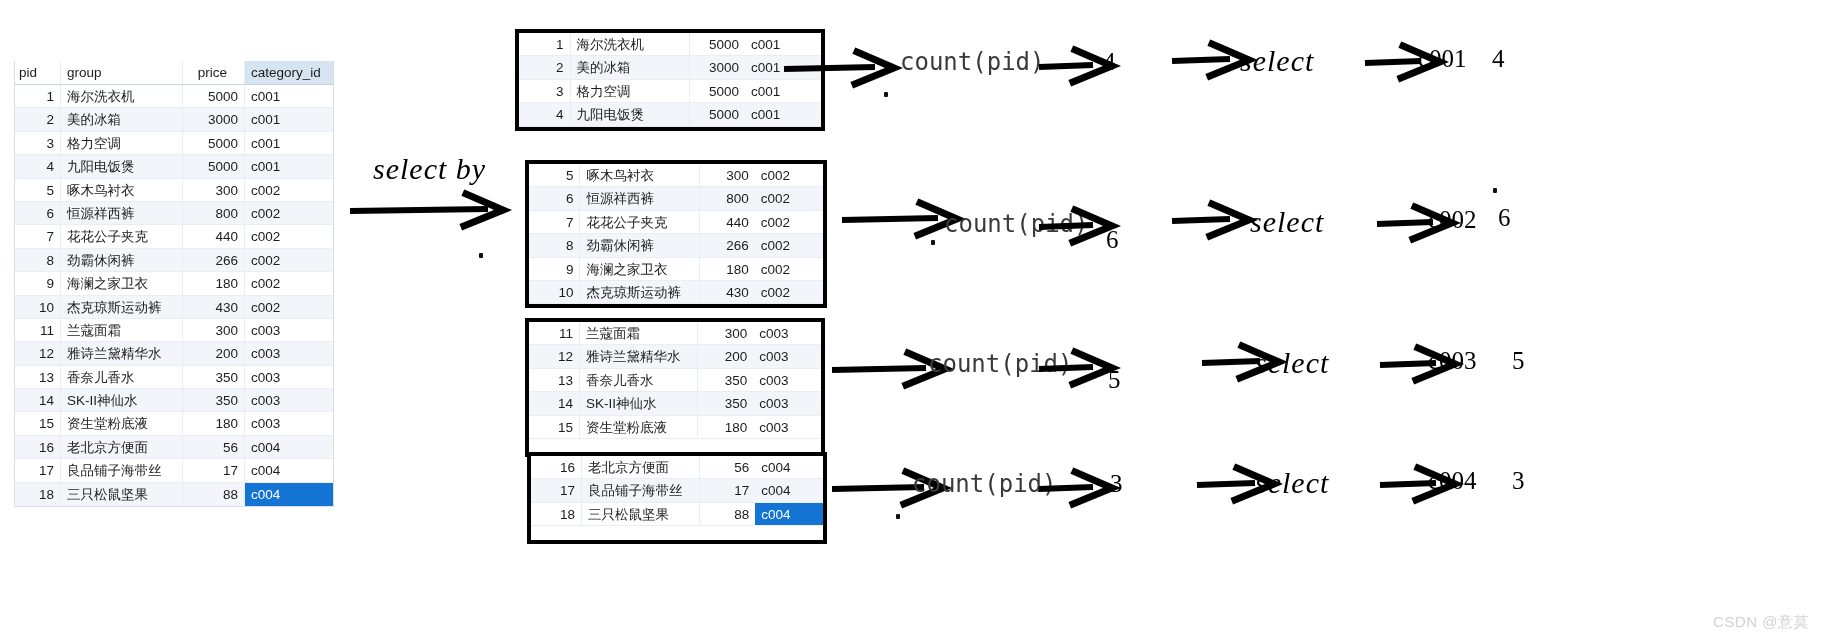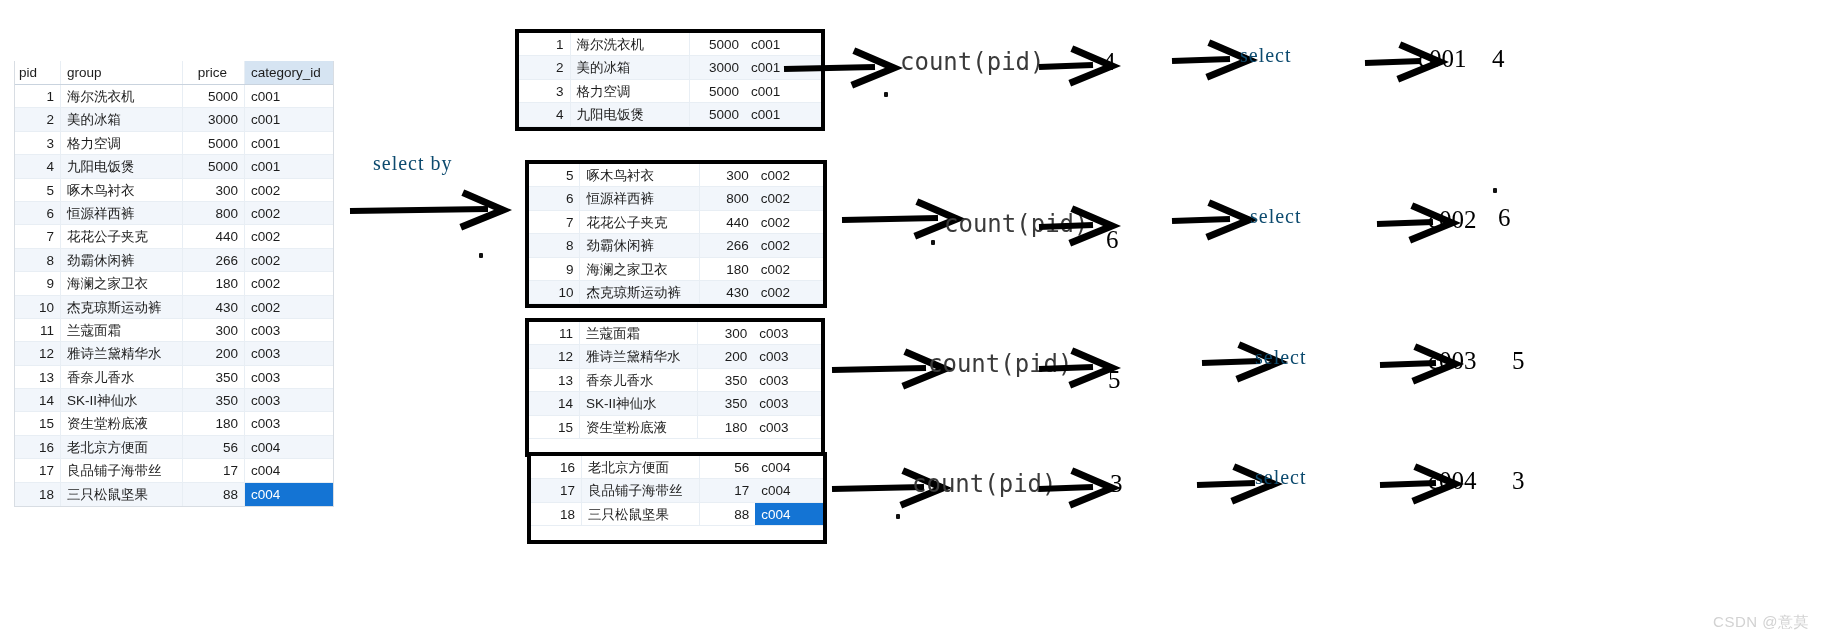--- a/index.html
+++ b/index.html
@@ -67,21 +67,21 @@
        border-right:1px solid #e8eef4;}
   .group-box .c-pname{width:126px;padding:0 4px 0 6px;box-sizing:border-box;
        border-right:1px solid #e8eef4;overflow:hidden;white-space:nowrap;}
   .group-box .c-price{width:58px;padding:0 6px 0 4px;text-align:right;box-sizing:border-box;}
   .group-box .c-cat{width:var(--catw,80px);padding:0 4px 0 6px;box-sizing:border-box;}
   .group-box .cell-sel{background:#1474d4;color:#ffffff;}
 
   
   .lbl-serif{
     font-family:"Liberation Serif", serif;
-    font-size:20px;color:#0c4a6e;letter-spacing:1px;white-space:nowrap;
+    font-size:30px;color:#000000;letter-spacing:1px;white-space:nowrap;font-style:italic;
   }
   .lbl-mono{
     font-family:"DejaVu Sans Mono", monospace;
     font-size:24px;color:#3a3a3a;white-space:nowrap;
   }
   .num-serif{
     font-family:"Liberation Serif", serif;
     font-size:25px;color:#000;white-space:nowrap;
   }
 

